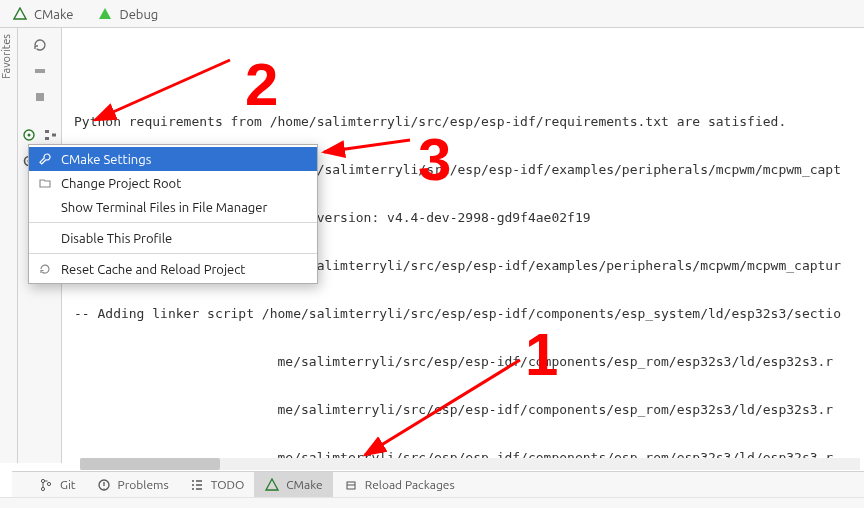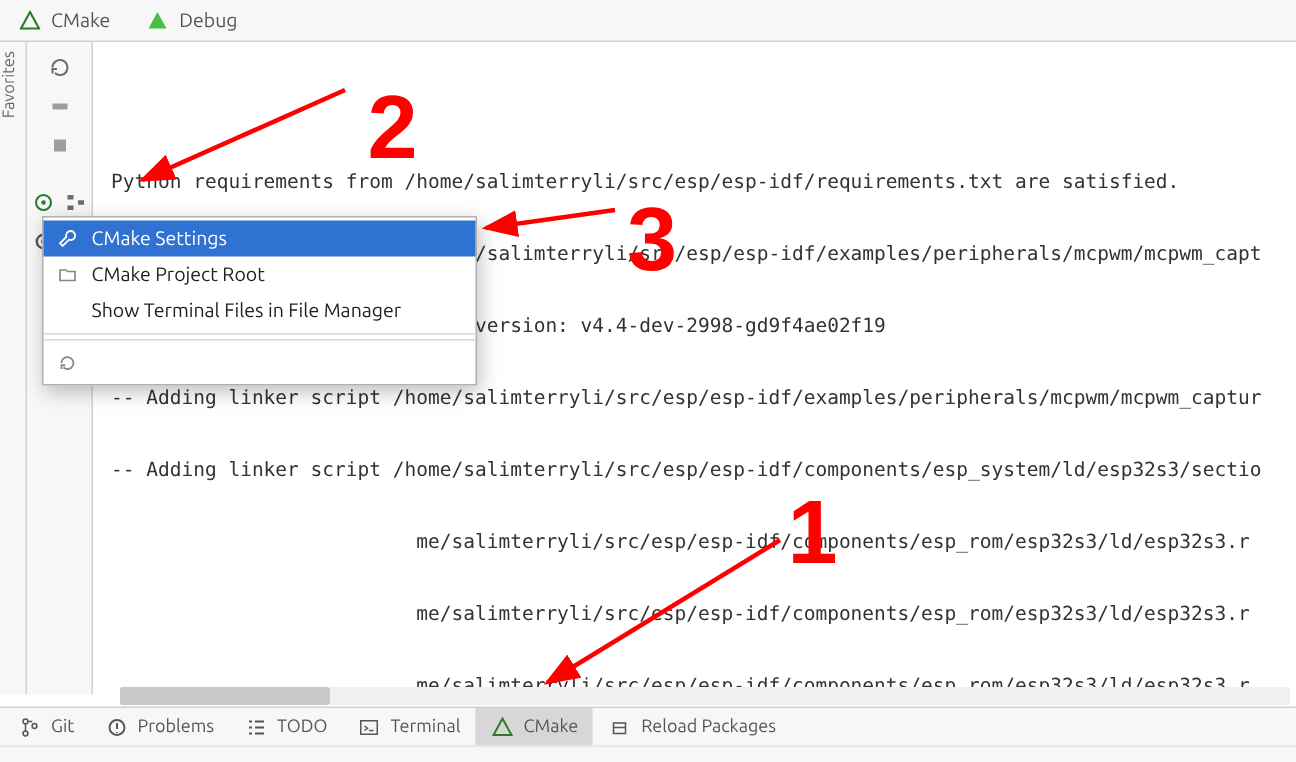--- a/index.html
+++ b/index.html
@@ -118,28 +118,28 @@
   flex-shrink: 0;
 }
 .menu-sep {
   height: 1px;
   background: #d8d8d8;
   margin: 3px 0;
 }
 .bottom-bar {
   position: absolute;
   bottom: 11px;
-  left: 0;
+  left: 12px;
   right: 0;
   height: 26px;
   border-top: 1px solid #d1d1d1;
   background: #f7f7f7;
   display: flex;
   align-items: center;
-  padding-left: 2px;
+  padding-left: 16px;
 }
 .bottom-tab {
   display: flex;
   align-items: center;
   gap: 6px;
   padding: 0 10px;
   height: 100%;
   font-size: 12px;
   color: #555;
   cursor: pointer;
@@ -312,29 +312,20 @@
     <span>Problems</span>
   </div>
   <div class="bottom-tab">
     <span class="menu-icon">
       <svg width="14" height="14" viewBox="0 0 14 14">
           <path d="M2 3h2M2 7h2M2 11h2M6 3h6M6 7h6M6 11h6" stroke="#555" stroke-width="1.3"></path>
         </svg>
     </span>
     <span>TODO</span>
   </div>
-  <div class="bottom-tab">
-    <span class="menu-icon">
-      <svg width="14" height="14" viewBox="0 0 14 14">
-          <rect x="1.5" y="2.5" width="11" height="9" fill="none" stroke="#555"></rect>
-          <path d="M4 6l2 1.5L4 9M7 9h3" stroke="#555" fill="none"></path>
-        </svg>
-    </span>
-    <span>Terminal</span>
-  </div>
   <div class="bottom-tab active">
     <span class="menu-icon">
       <svg width="14" height="14" viewBox="0 0 14 14">
           <polygon points="7,1 13,12 1,12" fill="none" stroke="#2a7a2a" stroke-width="1.3"></polygon>
         </svg>
     </span>
     <span>CMake</span>
   </div>
   <div class="bottom-tab">
     <span class="menu-icon">
@@ -357,35 +348,40 @@
         </svg>
     </span>
     <span>CMake Settings</span>
   </div>
   <div class="menu-item">
     <span class="menu-icon">
       <svg width="14" height="14" viewBox="0 0 14 14">
           <path d="M2 4h4l1 1h5v6H2z" fill="none" stroke="#888" stroke-width="1.1"></path>
         </svg>
     </span>
-    <span>CMake Project Root</span>
+    <span>Change Project Root</span>
   </div>
   <div class="menu-item">
     <span class="menu-icon"></span>
     <span>Show Terminal Files in File Manager</span>
   </div>
   <div class="menu-sep"></div>
+  <div class="menu-item">
+    <span class="menu-icon"></span>
+    <span>Disable This Profile</span>
+  </div>
   <div class="menu-sep"></div>
   <div class="menu-item">
     <span class="menu-icon">
       <svg width="14" height="14" viewBox="0 0 14 14">
           <path d="M3 7a4 4 0 1 1 1.3 3" fill="none" stroke="#888" stroke-width="1.2"></path>
           <path d="M3 11v-2.5h2.5" fill="none" stroke="#888" stroke-width="1.2"></path>
         </svg>
     </span>
+    <span>Reset Cache and Reload Project</span>
   </div>
 </div>
 
 <svg class="annot" style="left:0;top:0" width="864" height="508">
   <defs>
     <marker id="ah" markerWidth="10" markerHeight="10" refX="7" refY="3" orient="auto">
       <path d="M0,0 L8,3 L0,6 z" fill="#ff0000"></path>
     </marker>
   </defs>
 

